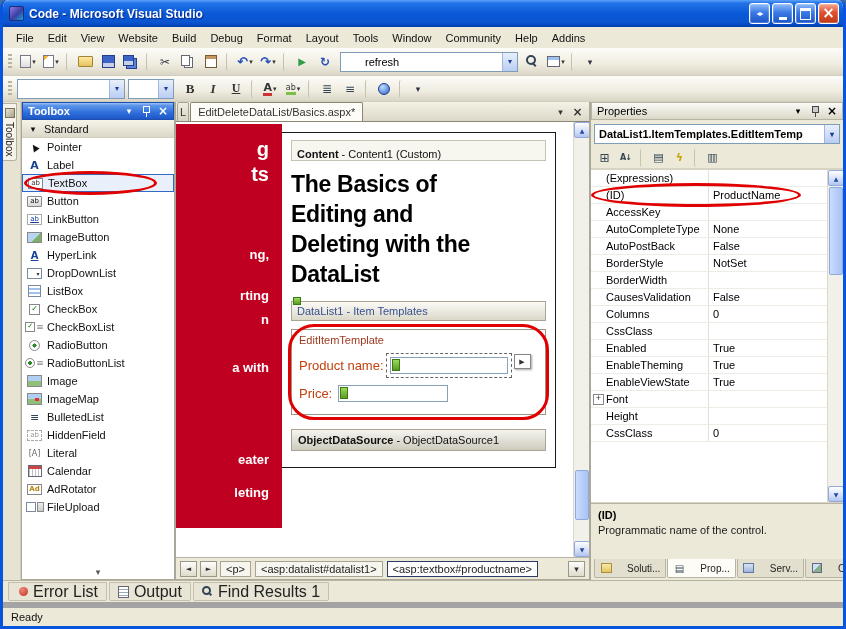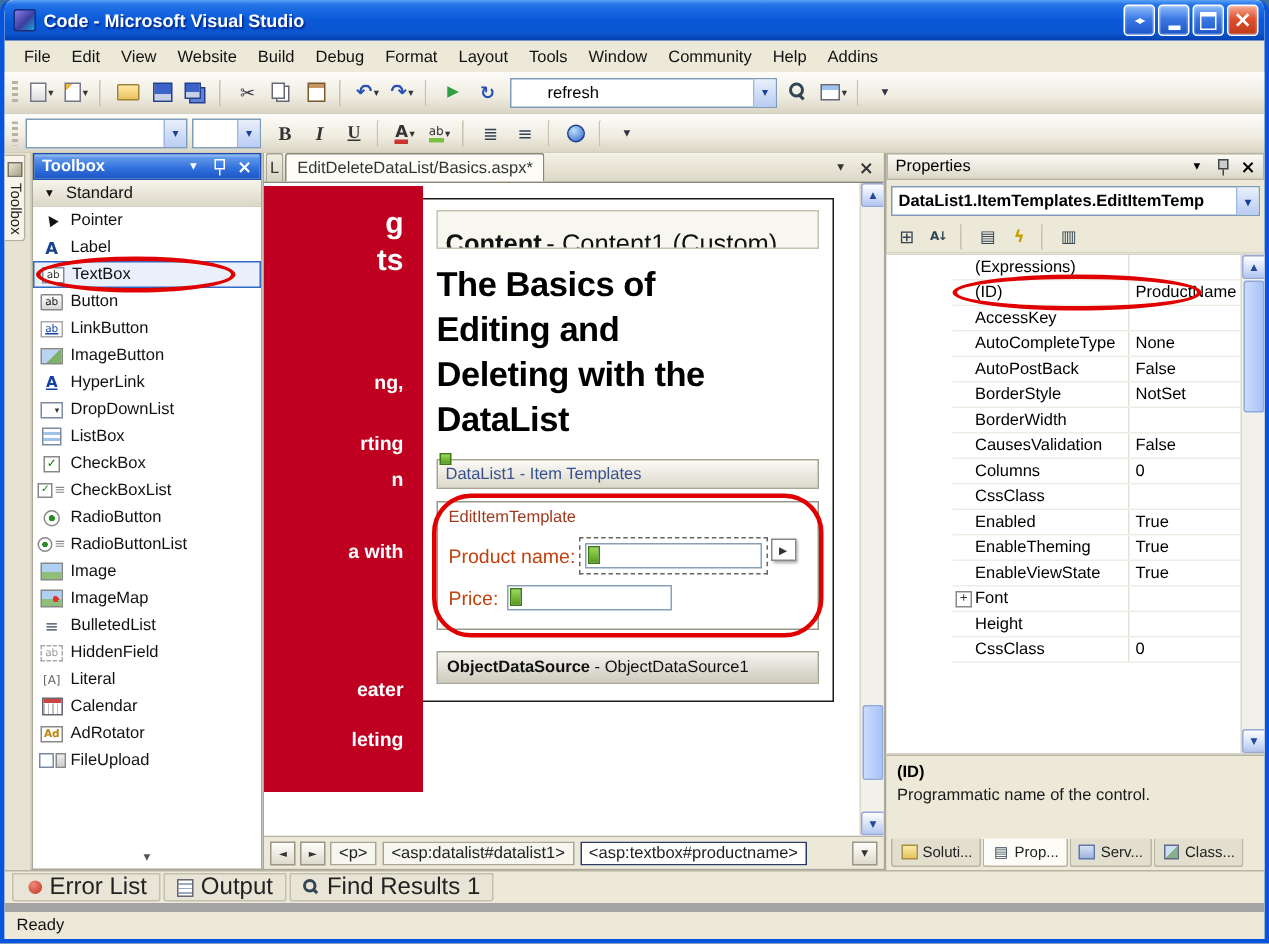--- a/index.html
+++ b/index.html
@@ -149,21 +149,21 @@
   .strip-btns{display:flex;align-items:center;gap:2px;padding:0 4px 2px 4px;}
   .strip-btn{width:15px;height:15px;display:flex;align-items:center;justify-content:center;color:#333;
     font-family:"DejaVu Sans",sans-serif;}
   [data-name="tab-list-dropdown-icon"]::before{content:"▾";font-size:9px;}
   [data-name="close-document-icon"]::before{content:"×";font-size:12px;font-weight:bold;}
   .surface{flex:1;position:relative;overflow:hidden;background:#fff;min-height:0;}
   .red-strip{position:absolute;left:0;top:2px;width:106px;height:404px;background:var(--page-red,#c00021);}
   .frag{position:absolute;right:13px;color:#fff;font-weight:bold;white-space:nowrap;}
   .content-page{position:absolute;left:106px;top:10px;width:274px;height:336px;background:#fff;
     border:1px solid #1A1A1A;border-left:none;padding:7px 9px;overflow:hidden;}
-  .content-header{height:21px;display:flex;align-items:flex-start;gap:3px;padding:12px 5px;font-size:17px;
+  .content-header{height:21px;display:flex;align-items:flex-end;gap:3px;padding:0 5px;font-size:11px;
     background:#F8F7EF;border:1px solid #C6C3B3;color:#111;white-space:nowrap;overflow:hidden;}
   .page-heading{margin-top:8px;font-size:23px;font-weight:bold;line-height:30px;color:#000;letter-spacing:-.3px;}
   .datalist-bar{position:relative;margin-top:12px;height:20px;display:flex;align-items:center;padding:0 5px;
     font-size:11px;color:#37508F;background:linear-gradient(180deg,#FBFAF6,#DCD9CA);border:1px solid #A8A595;}
   .datalist-bar::before{content:"";position:absolute;left:1px;top:-5px;width:6px;height:6px;
     background:linear-gradient(#9ADB5A,#5A9A20);border:1px solid #3A7A10;}
   .eit-box{position:relative;margin-top:8px;min-height:86px;border:1px solid #9A9789;background:#fff;padding:4px 7px;}
   .eit-box.circled::after{content:"";position:absolute;inset:-6px -4px;border:3px solid var(--annotation-red,#e00000);
     border-radius:26px;pointer-events:none;z-index:8;}
   .eit-title{font-size:11px;color:#A0391E;}
@@ -212,35 +212,35 @@
     padding-left:4px;font-size:11px;font-weight:bold;}
   .obj-text{flex:1;white-space:nowrap;overflow:hidden;}
   .props-toolbar{height:22px;flex:0 0 auto;display:flex;align-items:center;gap:2px;padding:0 4px;border-bottom:1px solid #D8D4C4;}
   [data-icon="categorized-icon"]::before{content:"⊞";font-size:12px;color:#345;}
   [data-icon="alphabetical-icon"]::before{content:"A↓";font-size:8px;font-weight:bold;color:#345;letter-spacing:-1px;}
   [data-icon="properties-icon"]::before{content:"▤";font-size:11px;color:#345;}
   [data-icon="events-icon"]::before{content:"ϟ";font-size:11px;font-weight:bold;color:#C8A000;}
   [data-icon="property-pages-icon"]::before{content:"▥";font-size:11px;color:#345;}
   .grid-wrap{flex:1;display:flex;min-height:0;background:#fff;border:1px solid #D8D4C4;border-left:none;border-right:none;}
   .prop-rows{flex:1;overflow:hidden;}
-  .prop-row{position:relative;height:17px;display:flex;font-size:11px;border-bottom:1px solid #EEEDE5;color:#000;margin-left:44px;}
+  .prop-row{position:relative;height:17px;display:flex;font-size:11px;border-bottom:1px solid #EEEDE5;color:#000;}
   .prop-name{width:118px;flex:0 0 auto;padding:2px 2px 0 15px;border-right:1px solid #E4E2D8;
     white-space:nowrap;overflow:hidden;position:relative;}
   .prop-row.expand .prop-name::before{content:"+";position:absolute;left:2px;top:3px;width:9px;height:9px;
     border:1px solid #888;background:#fff;font-size:9px;line-height:7px;text-align:center;color:#333;}
   .prop-value{flex:1;display:flex;align-items:center;gap:3px;padding:0 2px 0 4px;white-space:nowrap;overflow:hidden;}
   .prop-row.bold-value .prop-value-text{font-weight:normal;}
   .prop-row.circled::after{content:"";position:absolute;left:0;right:26px;top:-4px;bottom:-4px;
     border:3px solid var(--annotation-red,#e00000);border-radius:50%;pointer-events:none;z-index:8;}
   .pscroll{position:relative;width:16px;flex:0 0 auto;background:#F1F0E9;border-left:1px solid #DDD9C9;}
   .prop-desc{height:56px;flex:0 0 auto;background:var(--panel-face,#ece9d8);border-top:1px solid #B8B4A4;padding:5px 7px;font-size:11px;}
   .desc-title{font-weight:bold;}
   .desc-text{margin-top:3px;color:#1A1A1A;}
   .props-tabs{height:21px;flex:0 0 auto;display:flex;align-items:flex-start;gap:1px;padding-left:3px;background:var(--panel-face,#ece9d8);}
-  .ptab{height:19px;display:flex;align-items:center;gap:3px;padding:0 5px;font-size:10px;color:#222;
+  .ptab{height:19px;display:flex;align-items:center;gap:15px;padding:0 5px;font-size:10px;color:#222;
     background:#E2DFCF;border:1px solid #B8B4A4;border-top:none;border-radius:0 0 2px 2px;white-space:nowrap;}
   .ptab.active{background:#FDFCF7;}
   .ptab-icon{width:12px;height:11px;display:inline-flex;align-items:center;justify-content:center;font-family:"DejaVu Sans",sans-serif;}
   [data-icon="solution-explorer-icon"]::before{content:"";width:9px;height:8px;background:linear-gradient(#FAE9A8,#E4C45E);border:1px solid #A89040;}
   [data-icon="properties-tab-icon"]::before{content:"▤";font-size:10px;color:#345;}
   [data-icon="server-explorer-icon"]::before{content:"";width:9px;height:8px;background:linear-gradient(#D8E2F4,#9FB4DC);border:1px solid #6078A8;}
   [data-icon="class-view-icon"]::before{content:"";width:8px;height:8px;background:linear-gradient(135deg,#C8E0F8 50%,#88B088 50%);border:1px solid #668;}
   
   .bottom-tabs{height:22px;flex:0 0 auto;display:flex;align-items:center;gap:2px;padding-left:5px;
     background:var(--panel-face,#ece9d8);border-top:1px solid #B8B4A4;}

